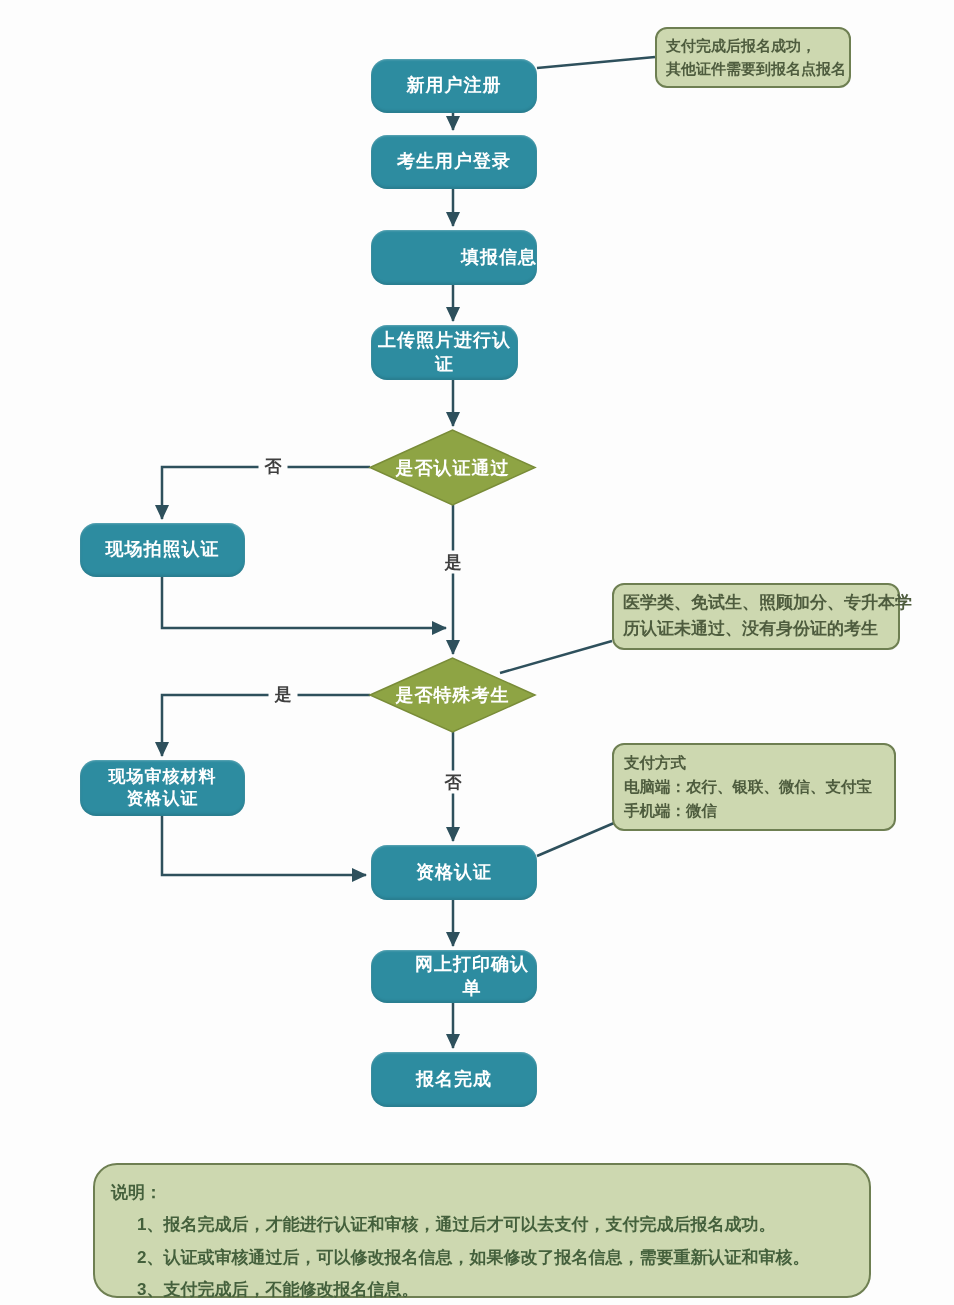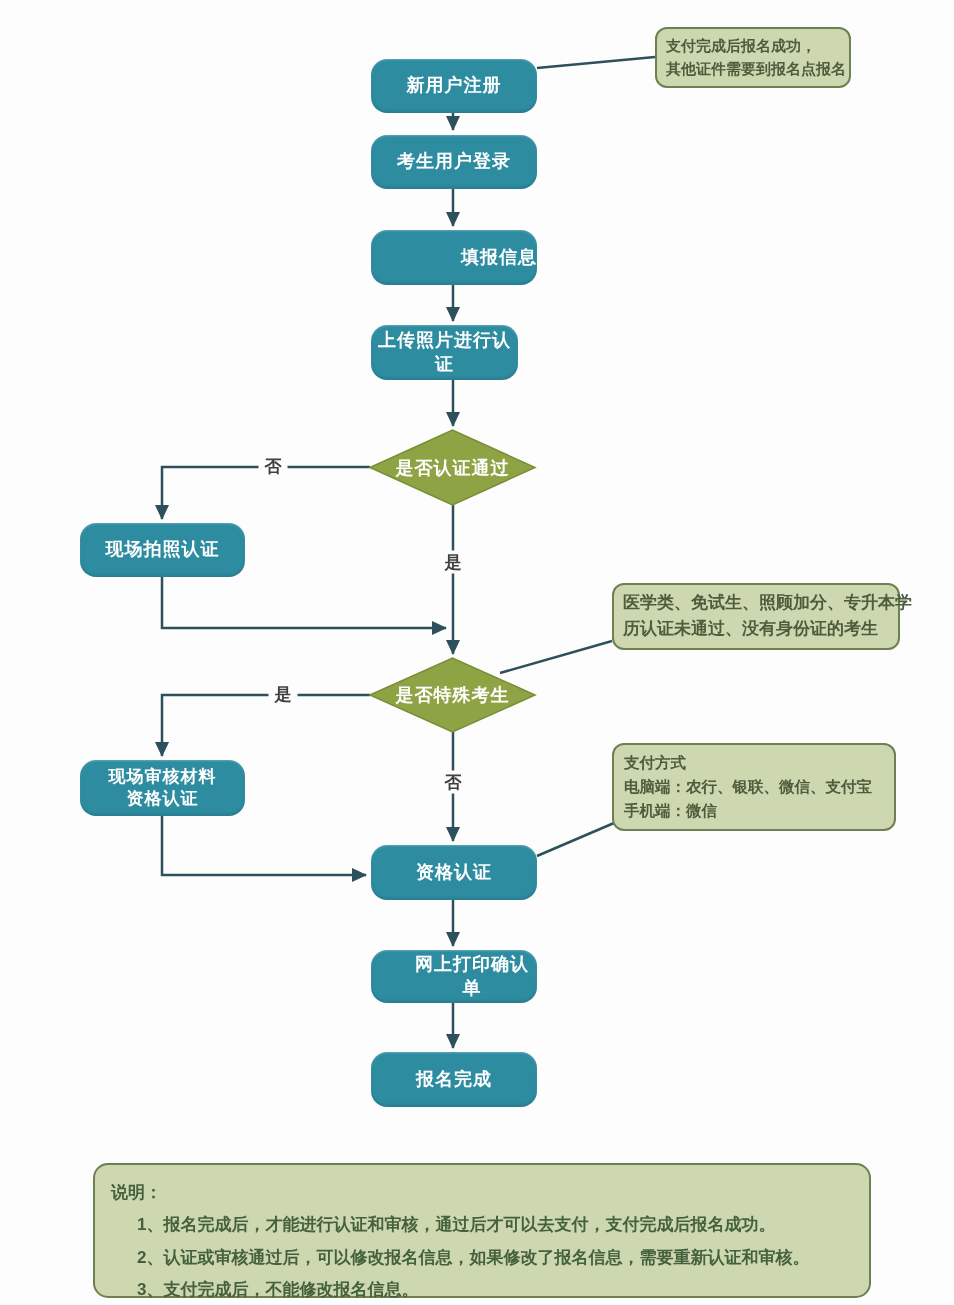--- a/index.html
+++ b/index.html
@@ -30,21 +30,21 @@
     color:var(--branch-text); font-size:17px; font-weight:700;
   }
   .callout {
     position:absolute; background:var(--callout-fill);
     border:2px solid var(--callout-border); border-radius:12px;
     padding:5px 9px; color:var(--callout-text);
     font-size:15px; font-weight:700; line-height:1.55; white-space:nowrap;
   }
   .note {
     position:absolute; background:var(--callout-fill);
-    border:2px solid var(--callout-border); border-radius:15px;
+    border:2px solid var(--callout-border); border-radius:24px;
     padding:12px 18px 14px 16px; color:var(--note-text);
     font-size:17px; font-weight:700; line-height:1.9;
   }
   .note .note-item { padding-left:26px; }
 </style>
 </head>
 <body>
 
 <div class="stage">
 

